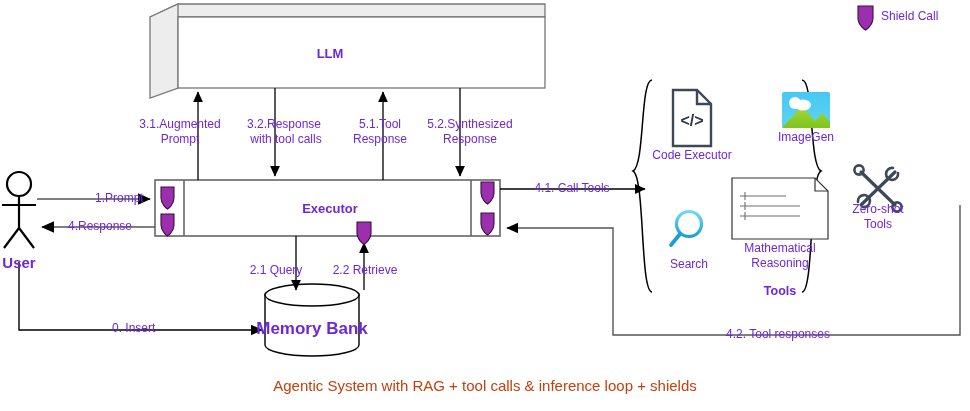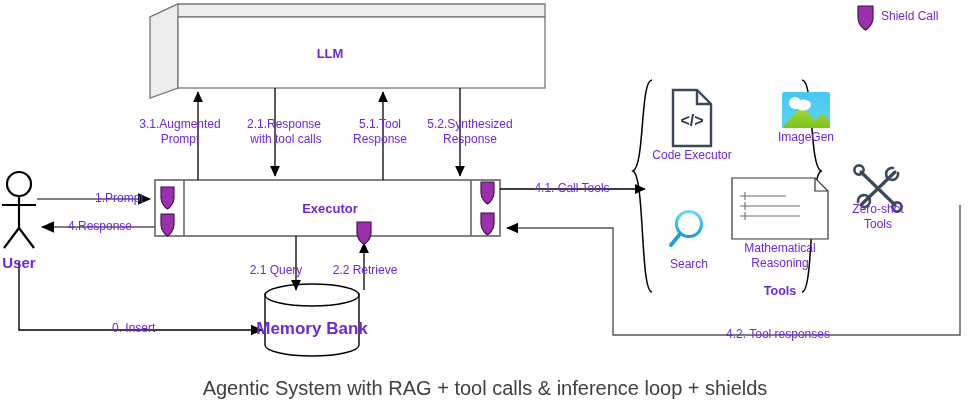--- a/index.html
+++ b/index.html
@@ -2,21 +2,21 @@
 <html><head>
 <meta charset="utf-8">
 <style>
   html,body{margin:0;padding:0;background:#ffffff;}
   body{width:970px;height:411px;overflow:hidden;
        font-family:"Liberation Sans","DejaVu Sans",sans-serif;color:#000;}
   #stage{position:relative;width:970px;height:411px;}
   .lbl{position:absolute;font-size:12px;line-height:13px;color:#6d28d9;white-space:pre;text-align:center;}
   .bold{font-weight:bold;}
   svg{position:absolute;left:0;top:0;}
-  .cap{position:absolute;font-size:20px;color:#404040;white-space:nowrap;text-align:right;}
+  .cap{position:absolute;font-size:15px;color:#c2410c;white-space:nowrap;text-align:right;}
 </style>
 </head>
 <body>
 
 <div id="stage">
 
 <svg width="970" height="411">
   <defs>
     <marker id="ah" markerWidth="9" markerHeight="9" refX="8" refY="4.5" orient="auto">
       <path d="M0,0.6 L8.6,4.5 L0,8.4 z" fill="#000"></path>
@@ -146,21 +146,21 @@
 
 <div class="lbl bold" style="left:330px;top:202px;transform:translateX(-50%);font-size:13px;">Executor</div>
 
 <div class="lbl bold" style="left:312px;top:322px;transform:translateX(-50%);font-size:17px;">Memory Bank</div>
 
 <div class="lbl bold" style="left:19px;top:256px;transform:translateX(-50%);font-size:15px;">User</div>
 
 <div class="lbl" style="left:180px;top:118px;transform:translateX(-50%);">3.1.Augmented</div>
 <div class="lbl" style="left:180px;top:133px;transform:translateX(-50%);">Prompt</div>
 
-<div class="lbl" style="left:284px;top:118px;transform:translateX(-50%);">2.1.Response</div>
+<div class="lbl" style="left:284px;top:118px;transform:translateX(-50%);">3.2.Response</div>
 <div class="lbl" style="left:272px;top:133px;transform:translateX(-50%);margin-left:14px;">with tool calls</div>
 
 <div class="lbl" style="left:380px;top:118px;transform:translateX(-50%);">5.1.Tool</div>
 <div class="lbl" style="left:380px;top:133px;transform:translateX(-50%);">Response</div>
 
 <div class="lbl" style="left:470px;top:118px;transform:translateX(-50%);">5.2.Synthesized</div>
 <div class="lbl" style="left:470px;top:133px;transform:translateX(-50%);">Response</div>
 
 <div class="lbl" style="left:95px;top:192px;">1.Prompt</div>
 <div class="lbl" style="left:68px;top:220px;">4.Response</div>

